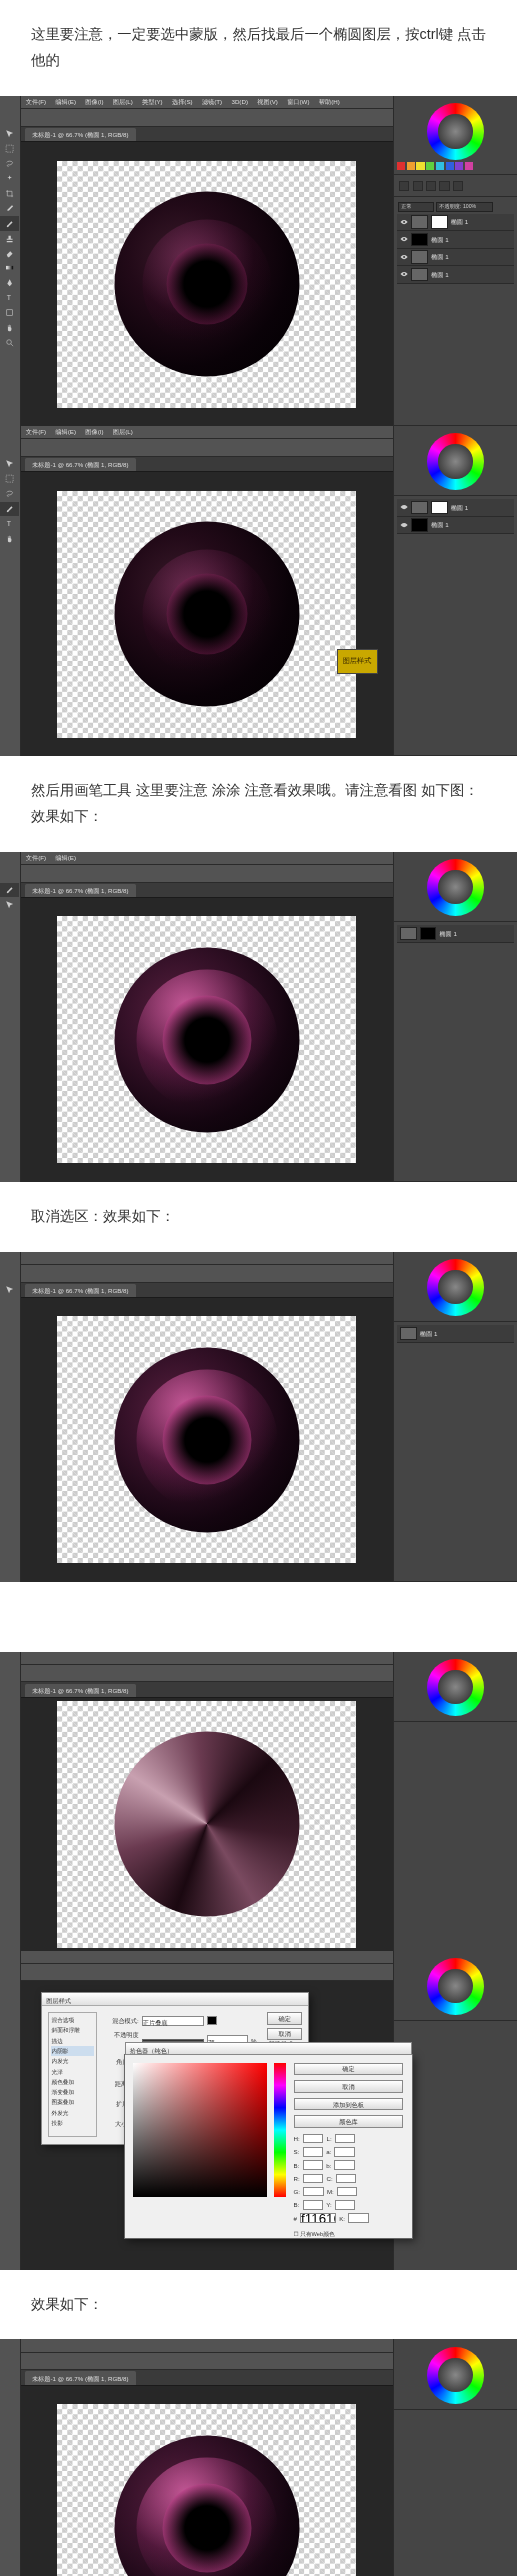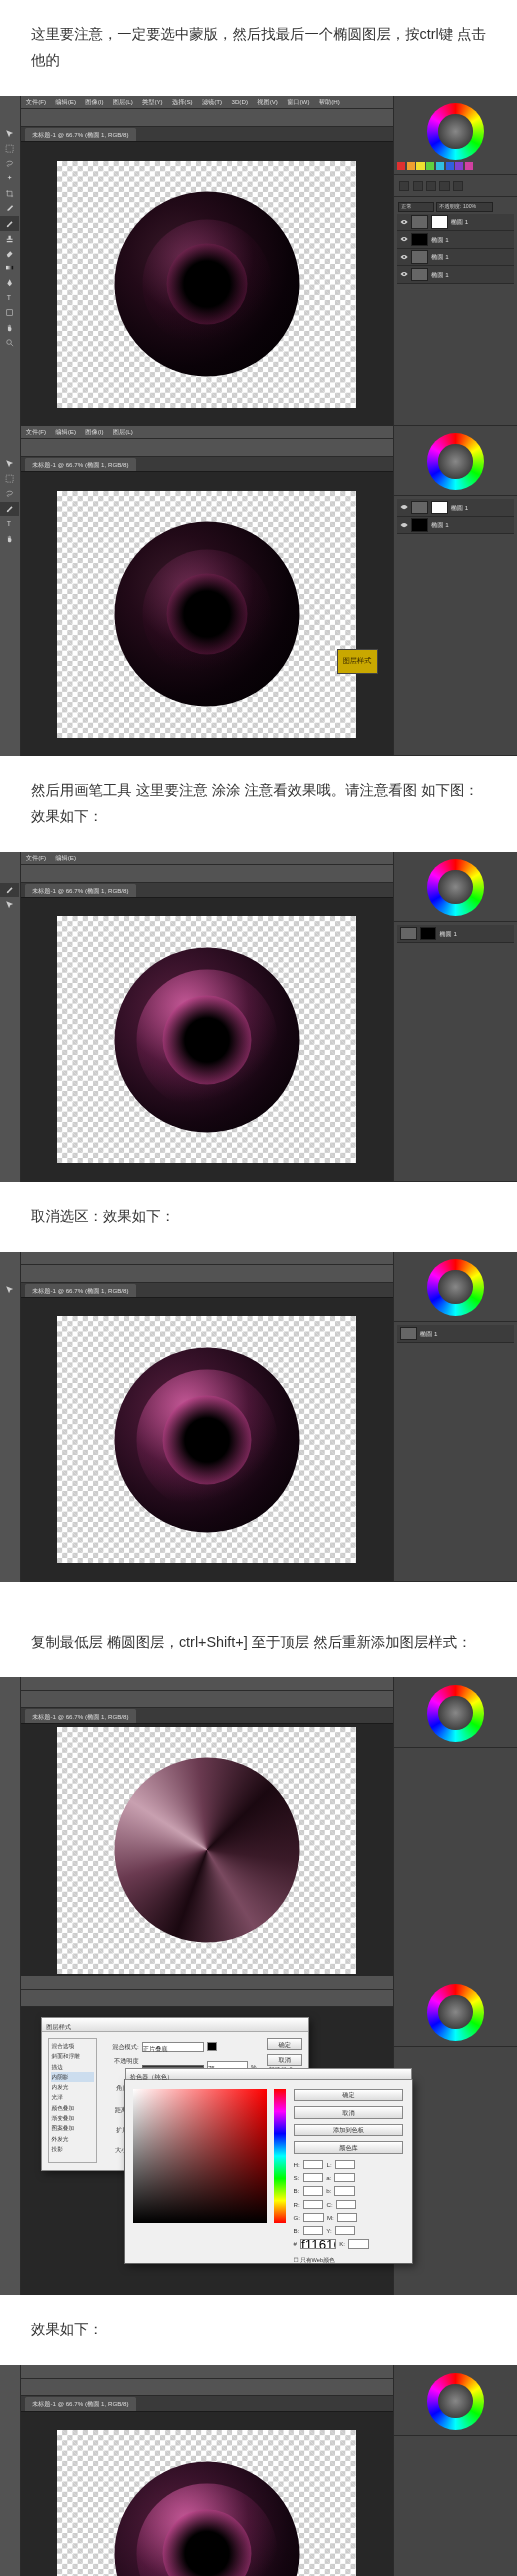--- a/index.html
+++ b/index.html
@@ -401,21 +401,20 @@
           <div class="layer-thumb"></div>
           <span>椭圆 1</span>
         </div>
       </div>
     </div>
   </div>
 </div>
 
 <div class="txt">
   <br>
-  <div>复制最低层 椭圆图层，ctrl+Shift+] 至于顶层 然后重新添加图层样式：</div>
 </div>
 
 <div class="ps-container" style="height:299px">
   <div class="ps-toolbar"></div>
   <div class="ps-main">
     <div class="ps-menubar"></div>
     <div class="ps-optbar"></div>
     <div class="ps-tabbar">
       <div class="ps-tab">未标题-1 @ 66.7% (椭圆 1, RGB/8)</div>
     </div>

